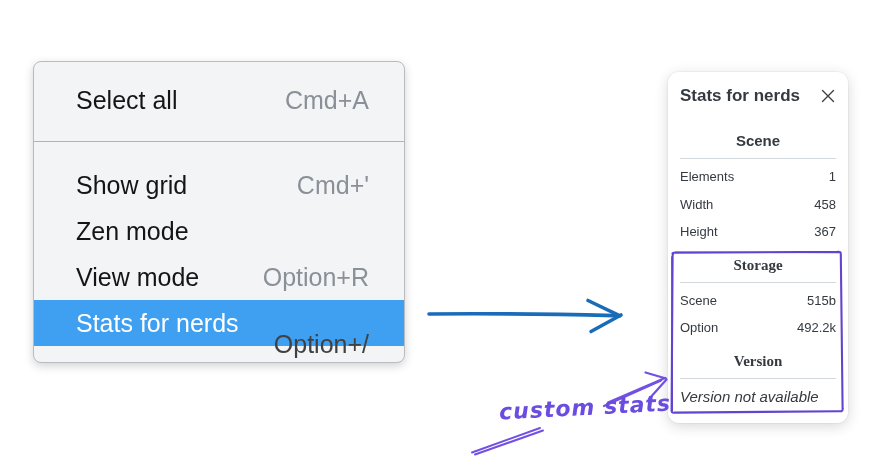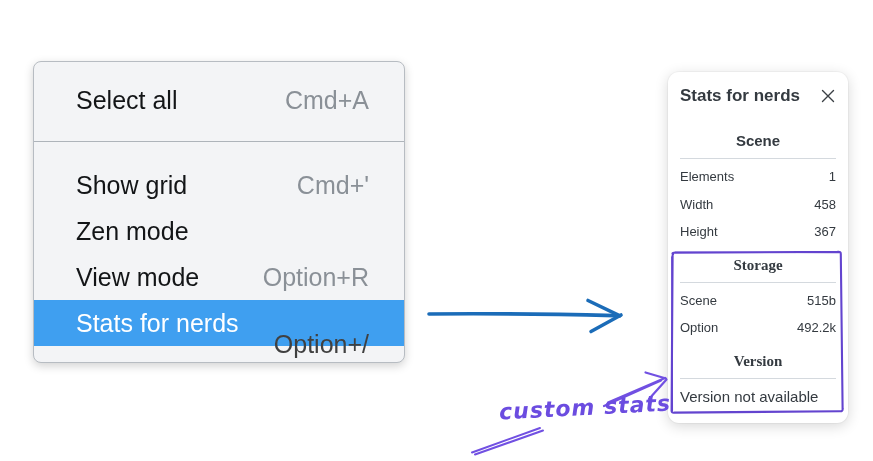--- a/index.html
+++ b/index.html
@@ -36,21 +36,21 @@
   .panel-title{font-size:17px;font-weight:bold;}
   .close-btn{
     background:none;border:none;padding:0;margin:0;cursor:pointer;
     width:16px;height:16px;display:flex;align-items:center;justify-content:center;
   }
   .sec-header{font-size:15px;font-weight:bold;text-align:center;line-height:20px;margin-top:24px;}
   .sec-header.tight{margin-top:9px;font-family:Liberation Serif, serif;}
   .panel hr{border:none;border-top:1px solid #d4d9de;margin:7px 0 0 0;}
   .rows{margin-top:4px;}
   .stat-row{display:flex;justify-content:space-between;font-size:13px;line-height:27.5px;}
-  .note{font-size:15px;line-height:27px;margin-top:4px;}
+  .note{font-size:15px;line-height:27px;margin-top:4px;font-style:italic;}
 
   
   .overlay{position:absolute;left:0;top:0;width:873px;height:461px;z-index:5;pointer-events:none;}
   .annotation-label{
     position:absolute;left:499px;top:395px;z-index:5;
     font-family:"DejaVu Sans",sans-serif;font-style:italic;font-weight:bold;
     font-size:22px;letter-spacing:1px;color:#6b4ce0;transform:rotate(-3deg);
     pointer-events:none;
   }
 </style>

